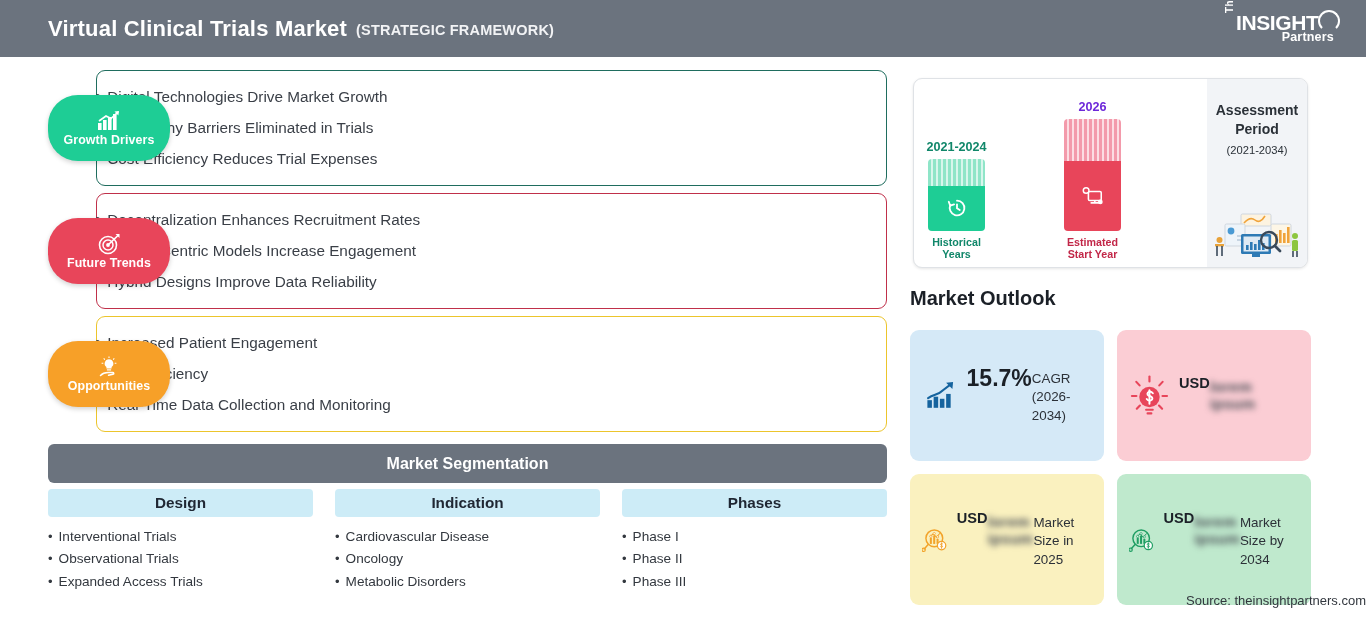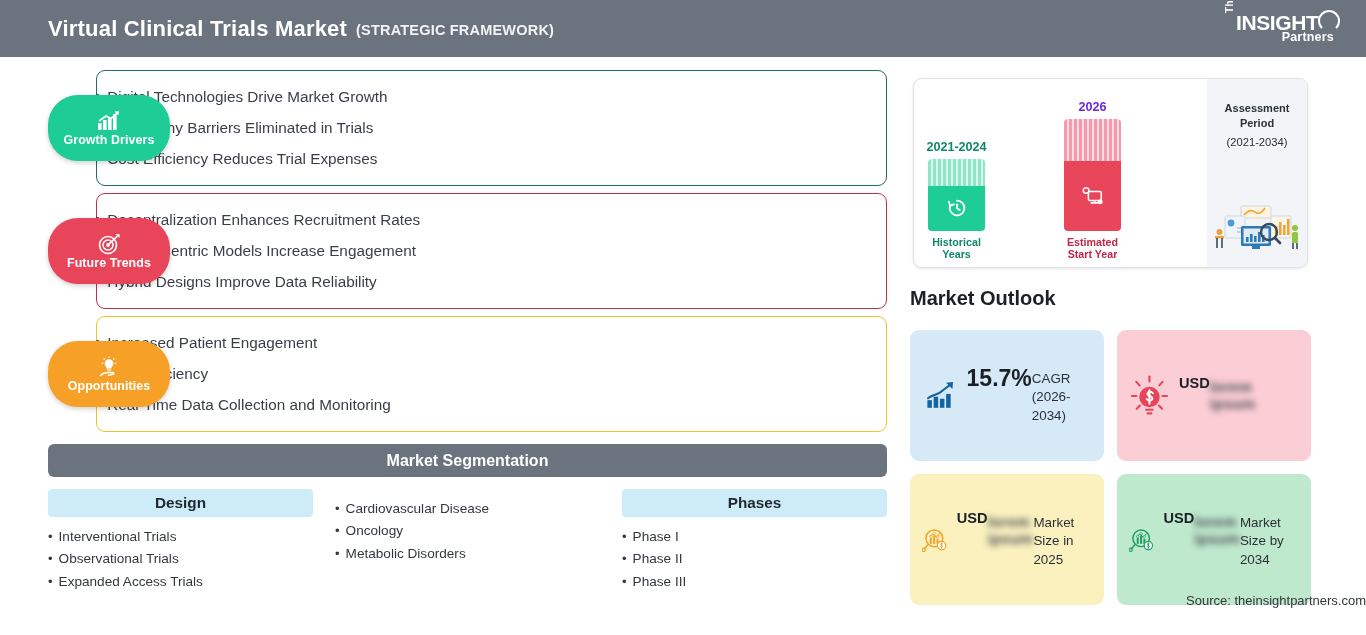--- a/index.html
+++ b/index.html
@@ -76,21 +76,21 @@
   .badge.red    { background: #e8455a; }
   .badge.orange { background: #f7a028; }
   .badge-label {
     color: #ffffff; font-size: 12.4px; font-weight: bold; margin-top: 1px;
     letter-spacing: .1px; white-space: nowrap;
   }
   .badge-icon { width: 26px; height: 22px; display:block; }
 
   
   .seg-header {
-    position: absolute; left: 48px; top: 387px; width: 839px; height: 33px;
+    position: absolute; left: 48px; top: 387px; width: 839px; height: 39px;
     background: #6b737e; border-radius: 6px;
     display: flex; align-items: center; justify-content: center;
     color: #ffffff; font-size: 16px; font-weight: bold;
   }
   .seg-cols {
     position: absolute; left: 48px; top: 432px; width: 839px;
     display: flex; gap: 22px;
   }
   .seg-col { width: 265px; }
   .seg-col-head {
@@ -130,21 +130,21 @@
   .bar-caption {
     margin-top: 5px; text-align: center; font-size: 10.7px; font-weight: bold;
     line-height: 1.18;
   }
   .assess-panel {
     position: absolute; right: 0; top: 0; width: 100px; height: 190px;
     background: #f2f4f7; display: flex; flex-direction: column;
     align-items: center; padding-top: 22px;
   }
   .assess-title {
-    font-size: 11px; font-weight: bold; color: #2b3138;
+    font-size: 14px; font-weight: bold; color: #2b3138;
     text-align: right; line-height: 1.35;
   }
   .assess-years { font-size: 11.2px; color: #2b3138; margin-top: 5px; }
 
   .outlook-title {
     position: absolute; left: 5px; top: 230px;
     font-size: 20px; font-weight: bold; color: #1b2027;
   }
   .cards {
     position: absolute; left: 5px; top: 273px; width: 414px;
@@ -289,20 +289,21 @@
             <span>Observational Trials</span>
           </div>
           <div class="seg-item">
             <span class="dot">•</span>
             <span>Expanded Access Trials</span>
           </div>
         </div>
       </div>
 
       <div class="seg-col">
+        <div class="seg-col-head">Indication</div>
         <div class="seg-list">
           <div class="seg-item">
             <span class="dot">•</span>
             <span>Cardiovascular Disease</span>
           </div>
           <div class="seg-item">
             <span class="dot">•</span>
             <span>Oncology</span>
           </div>
           <div class="seg-item">

